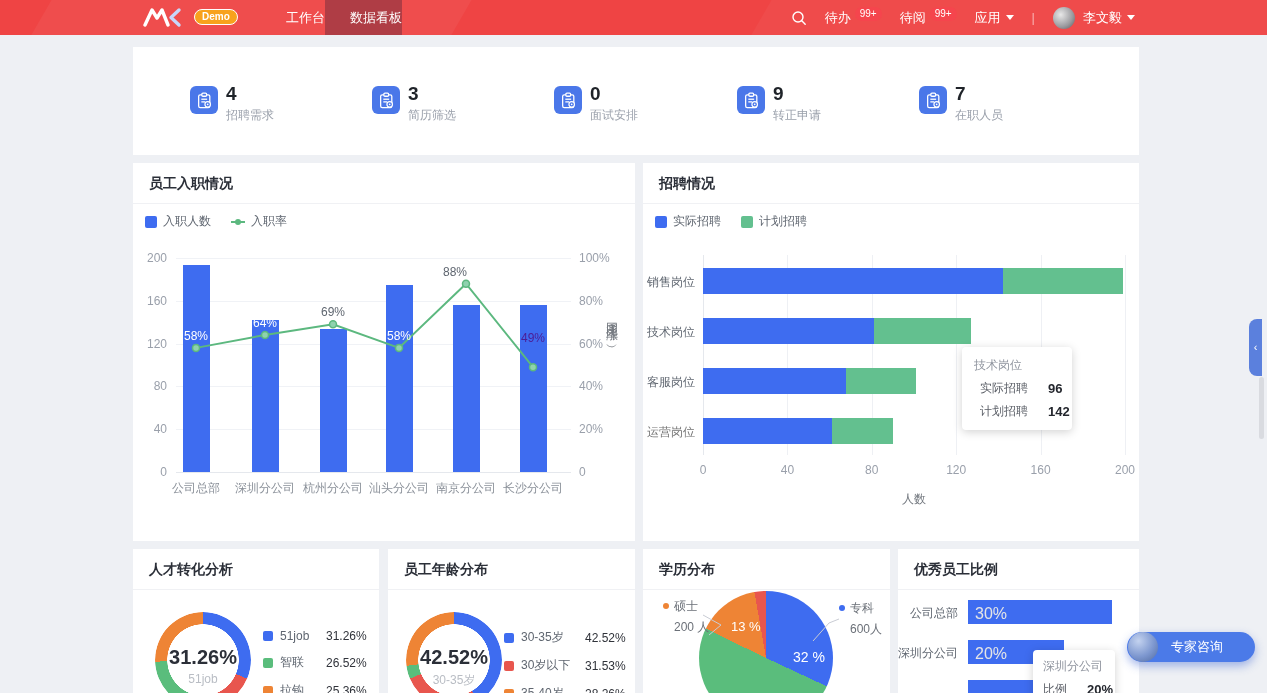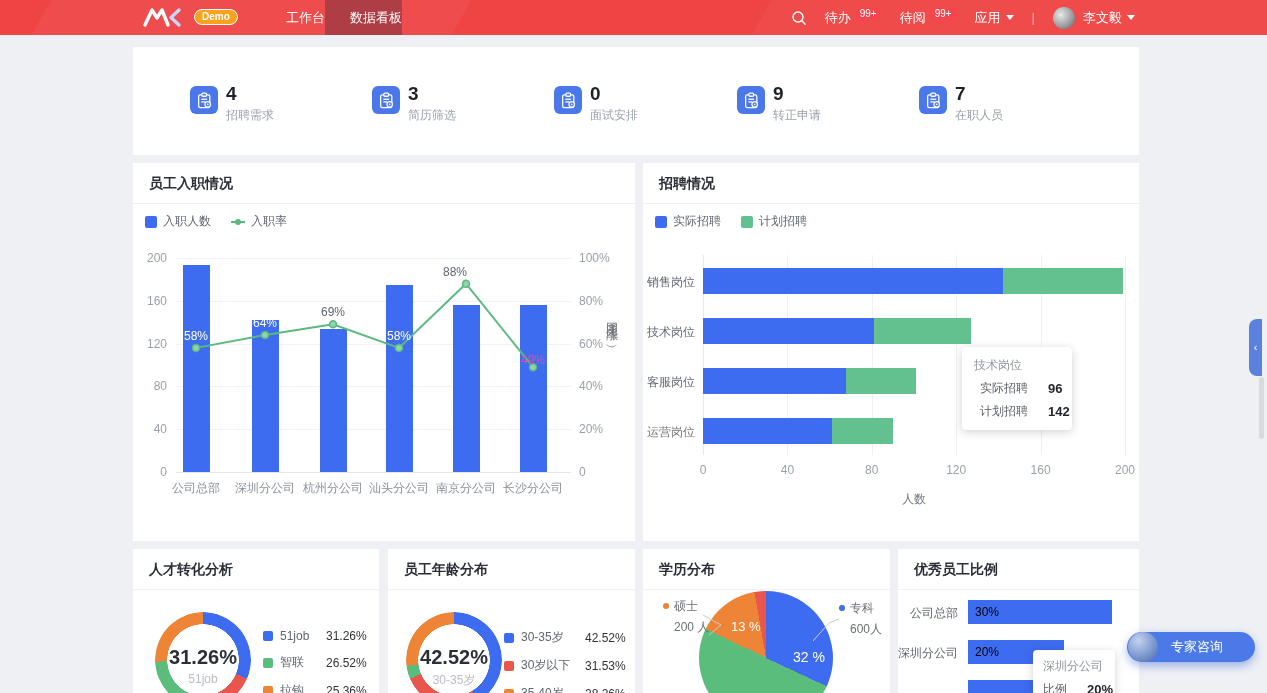--- a/index.html
+++ b/index.html
@@ -57,21 +57,21 @@
   .mini-sq{width:10px;height:10px;border-radius:2px;flex:0 0 10px;}
   .mini-name{color:#5f6670;margin-left:7px;}
   .mini-val{color:#30333a;}
   .pie{position:absolute;border-radius:50%;cursor:pointer;}
   .callout{position:absolute;font-size:12px;color:#6b7078;white-space:nowrap;}
   .callout .dot{display:inline-block;width:6px;height:6px;border-radius:50%;margin-right:5px;position:relative;top:-1px;}
   .slice-label{position:absolute;color:#fff;font-size:13px;white-space:nowrap;}
   
   .ex-label{position:absolute;font-size:12px;color:#5f6670;text-align:right;width:60px;white-space:nowrap;}
   .ex-bar{position:absolute;height:24px;background:#3e6cf0;cursor:pointer;}
-  .ex-bar-text{position:absolute;left:7px;top:5px;font-size:12px;color:#000000;}
+  .ex-bar-text{position:absolute;left:7px;top:5px;font-size:16px;color:#e5e5e5;}
   
   #expert-btn{position:absolute;left:1127px;top:632px;width:128px;height:30px;border-radius:15px;background:#4b7ae8;box-shadow:0 4px 10px rgba(59,100,210,0.45);cursor:pointer;}
   #expert-btn .lbl{position:absolute;left:44px;top:0;line-height:30px;color:#fff;font-size:13px;}
   #expert-avatar{position:absolute;left:1px;top:0px;width:30px;height:30px;border-radius:50%;background:radial-gradient(circle at 35% 30%,#c3d2ef,#7d97cf 55%,#50699f);}
   #collapse-handle{position:absolute;left:1249px;top:319px;width:13px;height:57px;background:#5b80dd;border-radius:8px 0 0 8px;color:#fff;font-size:11px;text-align:center;line-height:57px;cursor:pointer;}
   #scrollbar-thumb{position:absolute;left:1259px;top:377px;width:5px;height:62px;background:#d9dbe0;border-radius:3px;cursor:pointer;}
   svg{display:block;}
 </style>
 </head>
 <body>
@@ -249,21 +249,21 @@
           <circle cx="266" cy="184.88" r="3.5" fill="#8fd2ae" stroke="#5cb87f" stroke-width="1.5"></circle>
           <circle cx="333" cy="120.68" r="3.5" fill="#8fd2ae" stroke="#5cb87f" stroke-width="1.5"></circle>
           <circle cx="400" cy="204.14" r="3.5" fill="#8fd2ae" stroke="#5cb87f" stroke-width="1.5"></circle>
         </svg>
       </div>
       <div class="pct-label" style="left: 41px; width: 44px; top: 165.88px; color: rgb(255, 255, 255);">58%</div>
       <div class="pct-label" style="left: 110px; width: 44px; top: 153.04px; color: rgb(255, 255, 255);">64%</div>
       <div class="pct-label" style="left: 178px; width: 44px; top: 142.34px; color: rgb(95, 102, 112);">69%</div>
       <div class="pct-label" style="left: 244px; width: 44px; top: 165.88px; color: rgb(255, 255, 255);">58%</div>
       <div class="pct-label" style="left: 300px; width: 44px; top: 101.68px; color: rgb(95, 102, 112);">88%</div>
-      <div class="pct-label" style="left: 378px; width: 44px; top: 190px; color: #ec4899;">49%</div>
+      <div class="pct-label" style="left: 378px; width: 44px; top: 168px; color: #4c1d95;">49%</div>
     </div>
 
   <div class="card" id="chart2-card" style="left:643px;top:163px;width:496px;height:378px;">
     <div class="card-title">招聘情况</div>
     <div class="card-divider"></div>
   <div class="legend-row" style="left: 12px; top: 50px;">
         <div class="legend-item">
           <div class="legend-sq" style="background: rgb(62, 108, 240);"></div>
           <div>实际招聘</div>
         </div>

